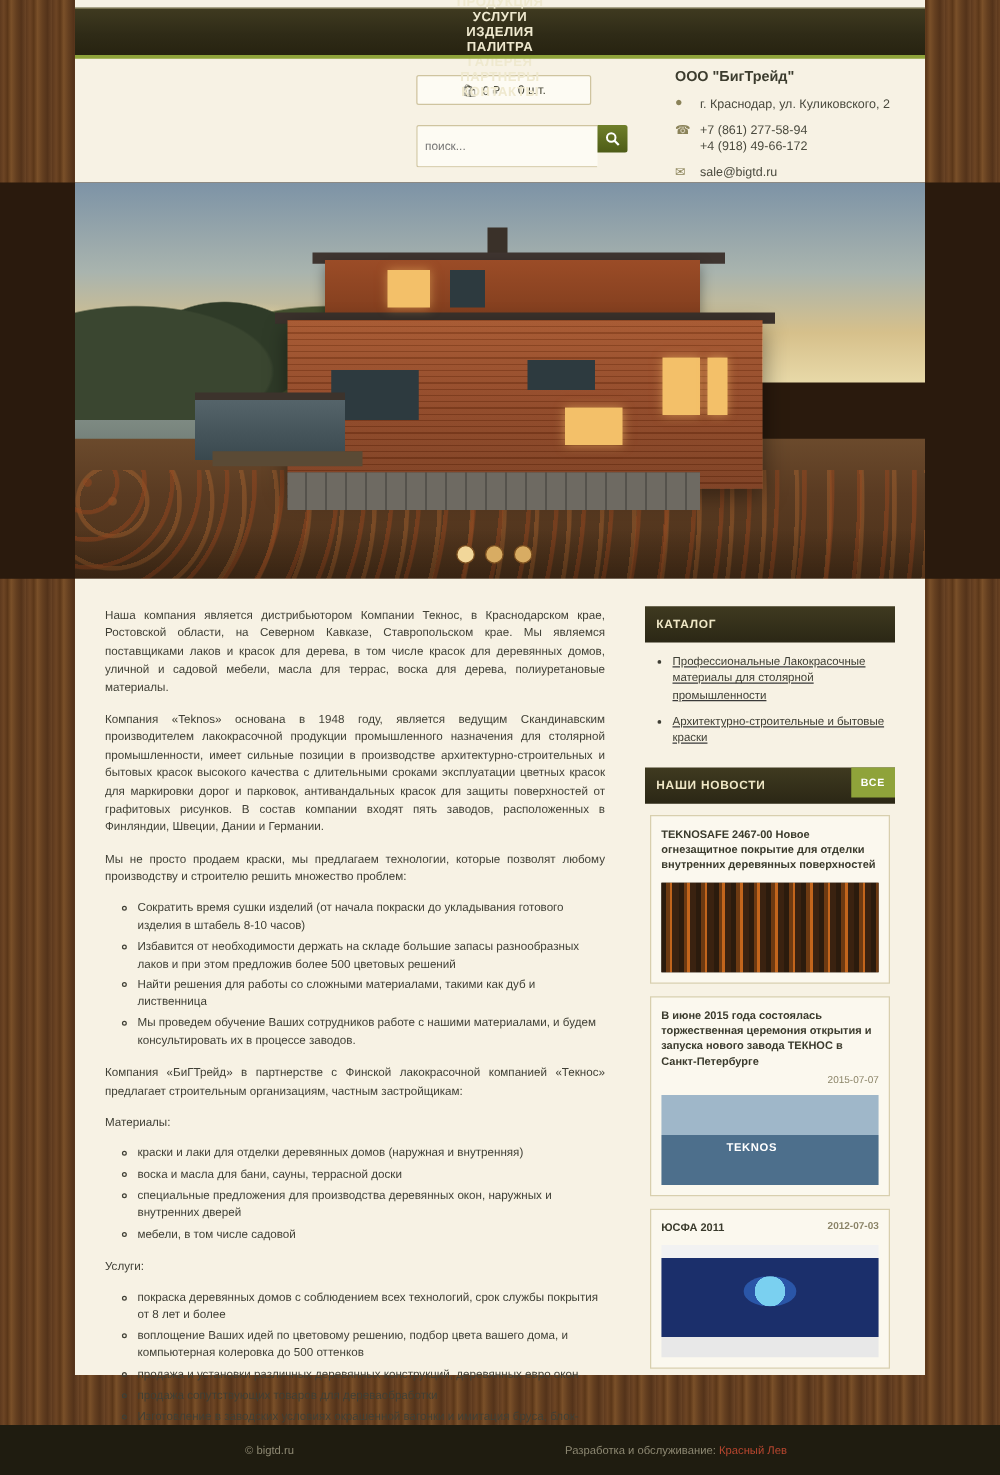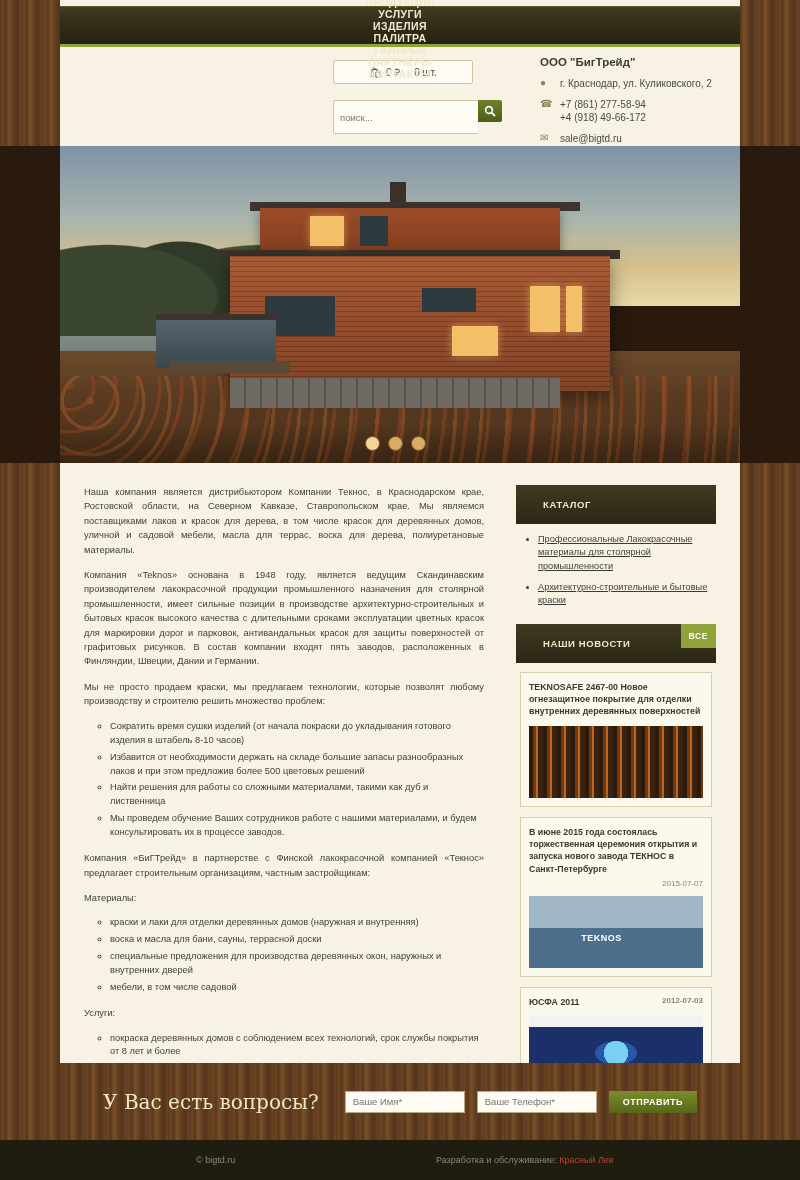--- a/index.html
+++ b/index.html
@@ -187,24 +187,24 @@
   }
   .article { width:400px; }
   .article p { margin:0 0 11px 0; line-height:1.55; text-align:justify; font-size:9.3px; color:#3f3f35; }
   .article ul { margin:0 0 11px 0; padding-left:26px; }
   .article li { line-height:1.5; font-size:9.3px; margin-bottom:3px; color:#3f3f35; list-style:circle; }
   .lbl { font-size:9.3px; margin:0 0 4px 0; color:#3f3f35; }
   
   .sidebar { width:200px; }
   .panel { margin-bottom:16px; }
   .panel-head {
-    height:39px;
+    height:29px;
     background:linear-gradient(180deg,#3f3a20,#2b2715);
     color:#efe7c6; font-size:9.5px; font-weight:bold; letter-spacing:.6px;
-    display:flex; align-items:center; padding:0 27px;
+    display:flex; align-items:center; padding:0 9px;
     text-transform:uppercase;
     position:relative;
   }
   .panel-head .all {
     position:absolute; right:0; top:0; height:24px; padding:0 8px;
     display:flex; align-items:center;
     background:#8fa33a; color:#fff; font-size:8.5px;
   }
   .panel-body { padding:9px 4px 0 4px; }
   .cat-list { margin:0; padding-left:18px;text-decoration:underline; }
@@ -267,21 +267,21 @@
   }
   
   .footer {
     position:absolute; left:0; top:1140px; width:800px; height:40px;
     background:#1f1c10;
     color:#8d8872;
     font-size:9px;
     display:flex; align-items:center;
   }
   .footer .copy { position:absolute; left:196px; }
-  .footer .dev { position:absolute; left:436px; }
+  .footer .dev { position:absolute; left:452px; }
   .footer .dev a { color:#b8462f; text-decoration:none; }
 </style>
 </head>
 <body>
 
 <div class="page-bg"></div>
 
 <div class="wrap">
 
   <div class="content-col"></div>
@@ -444,26 +444,20 @@
             <div class="news-thumb" style="height:90px;">
                 <div class="thumb-poster"></div>
               </div>
           </div>
 
         </div>
       </div>
     </aside>
   </div>
 
-  <section class="feedback">
-    <span class="q">У Вас есть вопросы?</span>
-    <input type="text" placeholder="Ваше Имя*" style="">
-    <input type="text" placeholder="Ваше Телефон*" style="">
-    <button>ОТПРАВИТЬ</button>
-  </section>
 
   <footer class="footer">
     <span class="copy">© bigtd.ru</span>
     <span class="dev">
       <span>Разработка и обслуживание:</span>
       <a href="#">Красный Лев</a>
     </span>
   </footer>
 
 </div>

